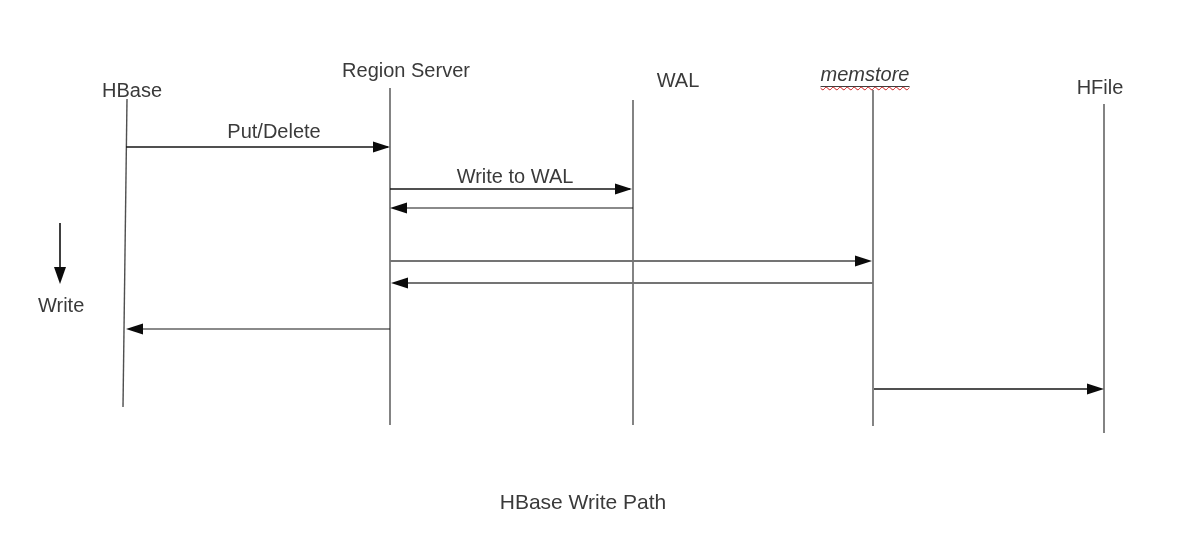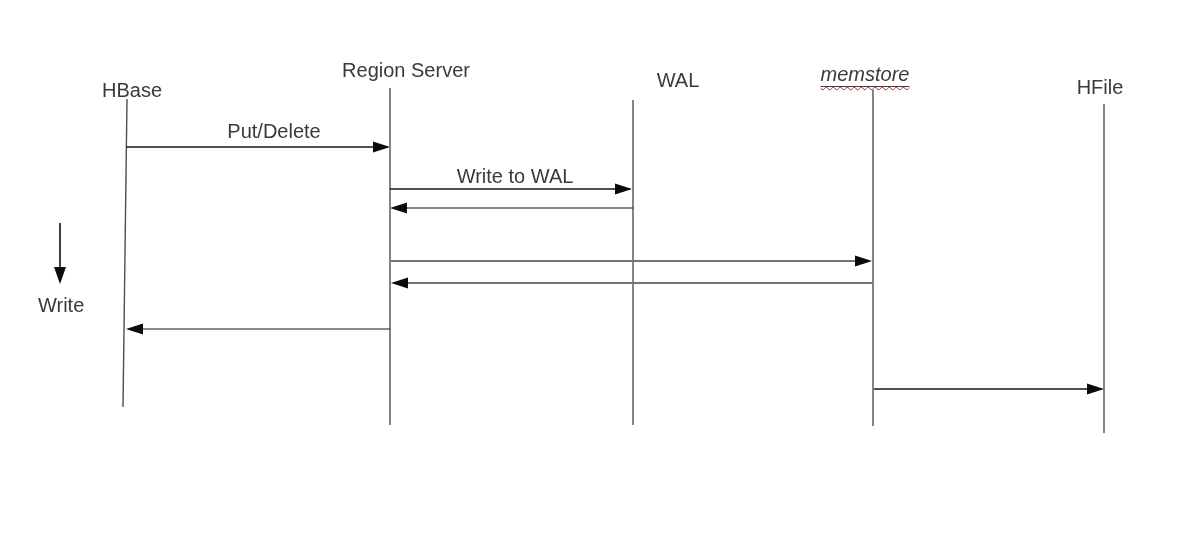--- a/index.html
+++ b/index.html
@@ -107,14 +107,15 @@
   <div class="label" id="lbl-region-server">Region Server</div>
   <div class="label" id="lbl-wal">WAL</div>
   <div class="label" id="lbl-memstore"><span class="underline-solid"><span class="squiggle">memstore</span></span></div>
   <div class="label" id="lbl-hfile">HFile</div>
 
   <div class="label" id="lbl-put-delete">Put/Delete</div>
   <div class="label" id="lbl-write-to-wal">Write to WAL</div>
 
   <div class="label left-anchored" id="lbl-time">Write</div>
 
+  <div class="title" id="diagram-title">HBase Write Path</div>
 
 </div>
 
 </body></html>

